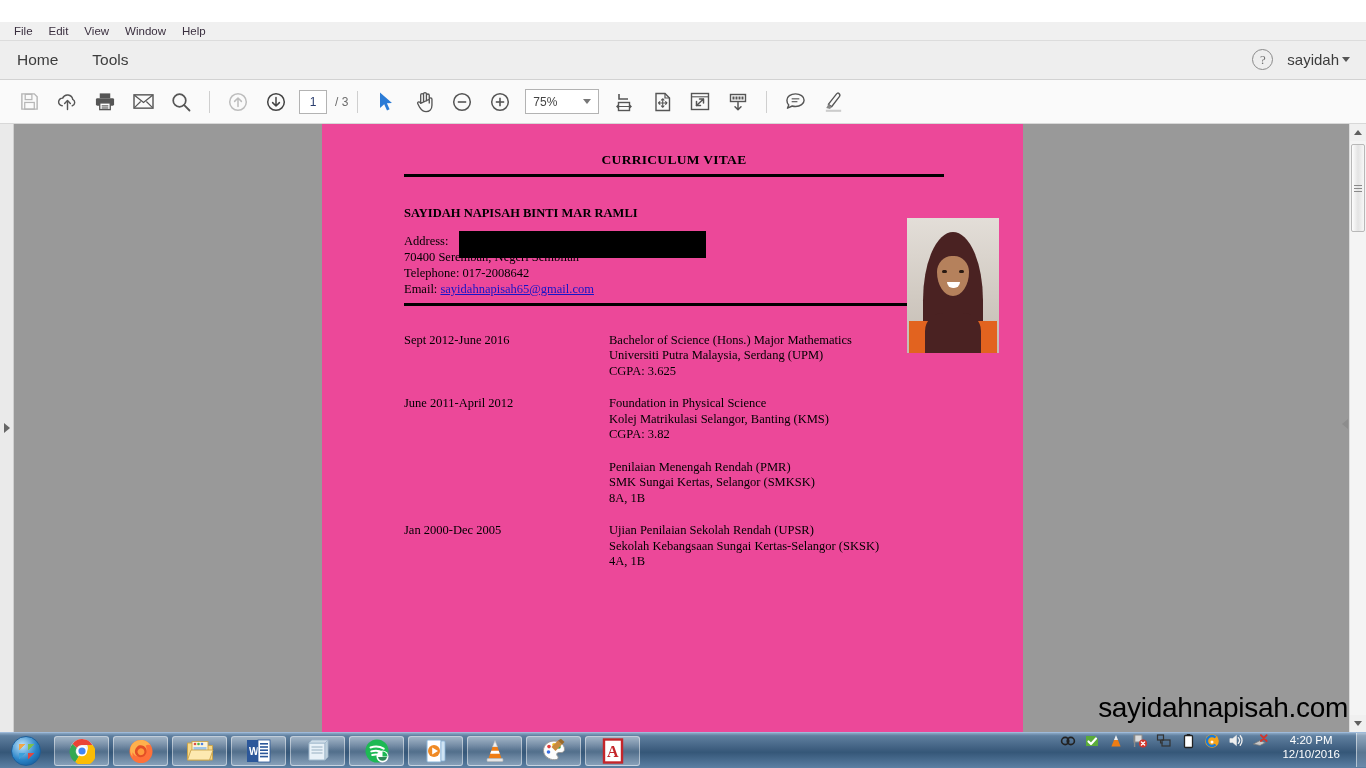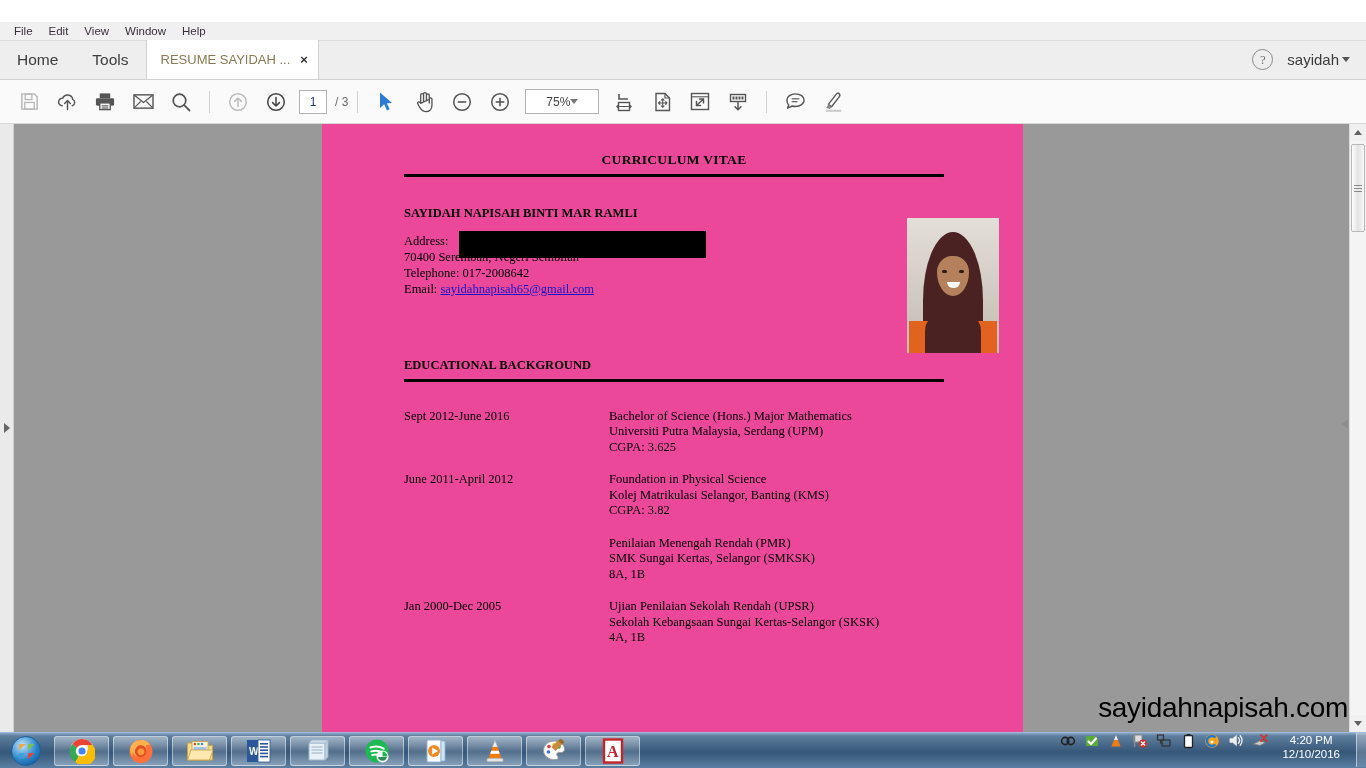--- a/index.html
+++ b/index.html
@@ -109,21 +109,21 @@
   }
   .tb-sep { width: 1px; height: 22px; background: #cfcfcf; margin: 0 9px; }
   .page-field {
     width: 28px; height: 24px; border: 1px solid #b3b3b3; background: #fff;
     display: flex; align-items: center; justify-content: center;
     font-size: 12px; color: #2a3d6e; margin-left: 4px;
   }
   .page-total { font-size: 12px; color: #6b6b6b; margin-left: 8px; }
   .zoom-box {
     width: 74px; height: 25px; border: 1px solid #b3b3b3; background: #fff;
-    display: flex; align-items: center; justify-content: center;
+    display: flex; align-items: center; justify-content: space-between;
     padding: 0 7px; margin-left: 6px; margin-right: 6px;
   }
   .zoom-val { font-size: 12px; color: #444; }
   .zoom-caret { width:0;height:0;border-left:4px solid transparent;border-right:4px solid transparent;border-top:5px solid #777; }
 
   
   .docarea {
     position: absolute; top: 124px; left: 0; width: 1366px; height: 608px;
     background: #999999;
   }
@@ -274,24 +274,20 @@
     <div class="menu-item">File</div>
     <div class="menu-item">Edit</div>
     <div class="menu-item">View</div>
     <div class="menu-item">Window</div>
     <div class="menu-item">Help</div>
   </div>
 
   <div class="tabstrip">
     <div class="nav-link">Home</div>
     <div class="nav-link">Tools</div>
-    <div class="doc-tab">
-      <span class="tab-label">RESUME SAYIDAH ...</span>
-      <span class="tab-close">×</span>
-    </div>
     <div class="tabstrip-right">
       <div class="help-circle">?</div>
       <div style="display:flex;align-items:center;">
         <span class="user-name">sayidah</span>
         <span class="caret-dn"></span>
       </div>
     </div>
   </div>
 
   <div class="toolbar">
@@ -476,21 +472,20 @@
           <div class="hijab"></div>
           <div class="face"></div>
           <div class="eyeL"></div>
             <div class="eyeR"></div>
           <div class="smile"></div>
           <div class="shoulderL"></div>
             <div class="shoulderR"></div>
           <div class="body"></div>
         </div>
 
-        <div class="cv-section">EDUCATIONAL BACKGROUND</div>
         <div class="rule thin"></div>
 
         <table class="edu-table">
           <tbody>
               <tr>
             <td class="edu-date">Sept 2012-June 2016</td>
             <td>
               <span class="edu-line">Bachelor of Science (Hons.) Major Mathematics</span>
               <span class="edu-line">Universiti Putra Malaysia, Serdang (UPM)</span>
               <span class="edu-line">CGPA: 3.625</span>

